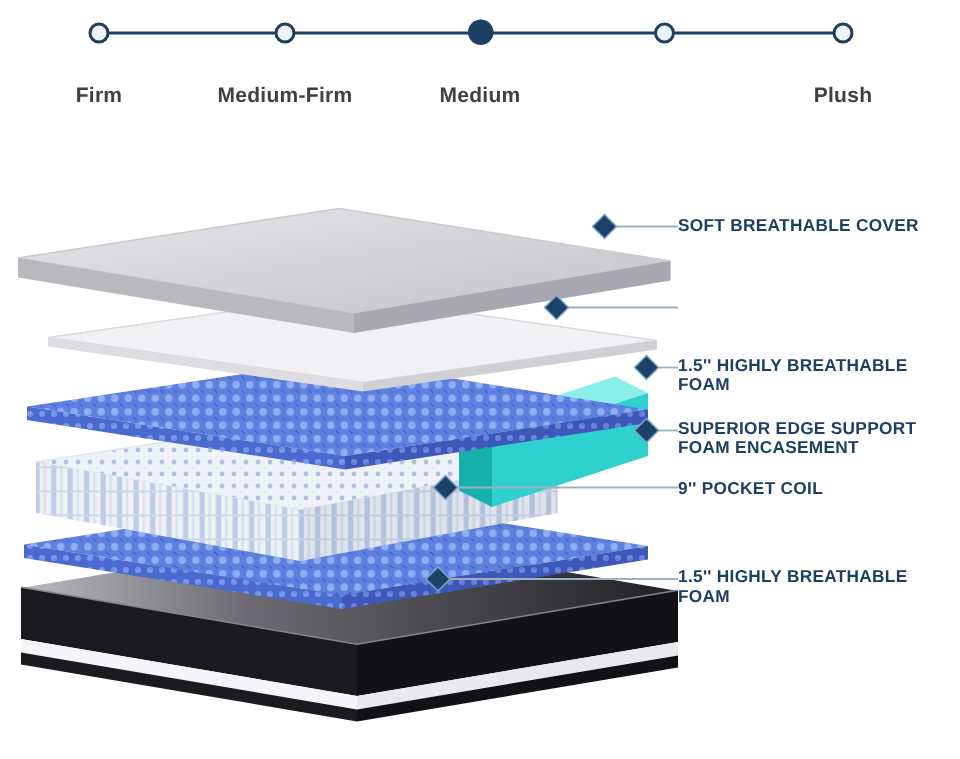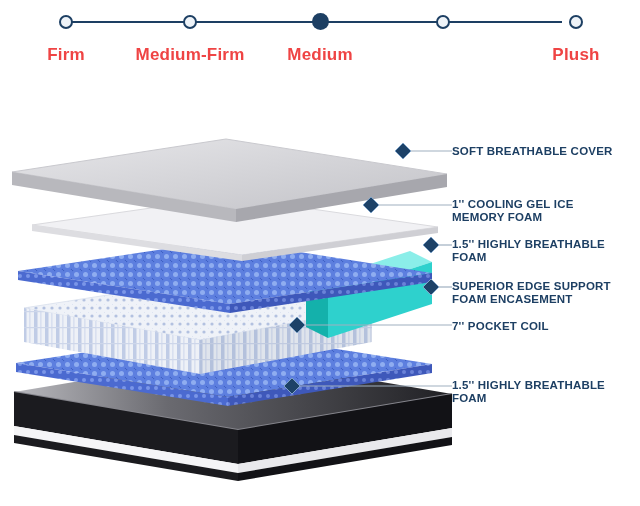--- a/index.html
+++ b/index.html
@@ -6,21 +6,21 @@
   .stage{position:relative;width:640px;height:506px;background:#ffffff;overflow:hidden;
          font-family:"Liberation Sans",sans-serif;}
   
   .scale{position:absolute;top:4px;left:0;width:640px;height:62px;}
   .scale-line{position:absolute;top:16.5px;left:66px;width:496px;height:2px;background:#1d3f63;}
   .scale-item{position:absolute;top:9px;transform:translateX(-50%);display:flex;
               flex-direction:column;align-items:center;width:130px;}
   .dot-wrap{height:17px;display:flex;align-items:center;justify-content:center;}
   .dot{width:10px;height:10px;border:2.5px solid #1d3f63;border-radius:50%;background:#eef3f8;box-sizing:content-box;}
   .dot.active{width:17px;height:17px;border:none;background:#1d3f63;}
-  .scale-label{margin-top:15px;font-size:17px;font-weight:bold;color:#ef4444;
+  .scale-label{margin-top:25px;font-size:14px;font-weight:bold;color:#404040;
                letter-spacing:.2px;white-space:nowrap;}
   
   .art{position:absolute;top:0;left:0;}
   .callout{position:absolute;left:452px;width:186px;color:#1d3f63;font-size:11.5px;
            font-weight:bold;line-height:13px;letter-spacing:.2px;}
 </style>
 </head>
 <body>
 
 <div class="stage">
@@ -44,21 +44,21 @@
       <div class="dot-wrap">
           <span class="dot"></span>
         </div>
       <span class="scale-label">Medium-Firm</span>
     </div>
     <div class="scale-item" style="left:443px">
       <div class="dot-wrap">
           <span class="dot"></span>
         </div>
     </div>
-    <div class="scale-item" style="left:576px">
+    <div class="scale-item" style="left:562px">
       <div class="dot-wrap">
           <span class="dot"></span>
         </div>
       <span class="scale-label">Plush</span>
     </div>
   </div>
 
   <svg class="art" width="640" height="506" viewBox="0 0 640 506">
     <defs>
       <linearGradient id="coverGrad" x1="0" y1="0" x2="1" y2="1">
@@ -161,33 +161,29 @@
       <path d="M431,279 L439,287 L431,295 L423,287 Z"></path>
       <path d="M297,317 L305,325 L297,333 L289,325 Z"></path>
       <path d="M292,378 L300,386 L292,394 L284,386 Z"></path>
     </g>
   </svg>
 
   <div class="callout" style="top:145px">
     <div>SOFT BREATHABLE COVER</div>
     <div></div>
   </div>
-  <div class="callout" style="top:198px">
-    <div>1'' COOLING GEL ICE</div>
-    <div>MEMORY FOAM</div>
-  </div>
   <div class="callout" style="top:238px">
     <div>1.5'' HIGHLY BREATHABLE</div>
     <div>FOAM</div>
   </div>
   <div class="callout" style="top:280px">
     <div>SUPERIOR EDGE SUPPORT</div>
     <div>FOAM ENCASEMENT</div>
   </div>
   <div class="callout" style="top:320px">
-    <div>7'' POCKET COIL</div>
+    <div>9'' POCKET COIL</div>
   </div>
   <div class="callout" style="top:379px">
     <div>1.5'' HIGHLY BREATHABLE</div>
     <div>FOAM</div>
   </div>
 
 </div>
 
 </body></html>

